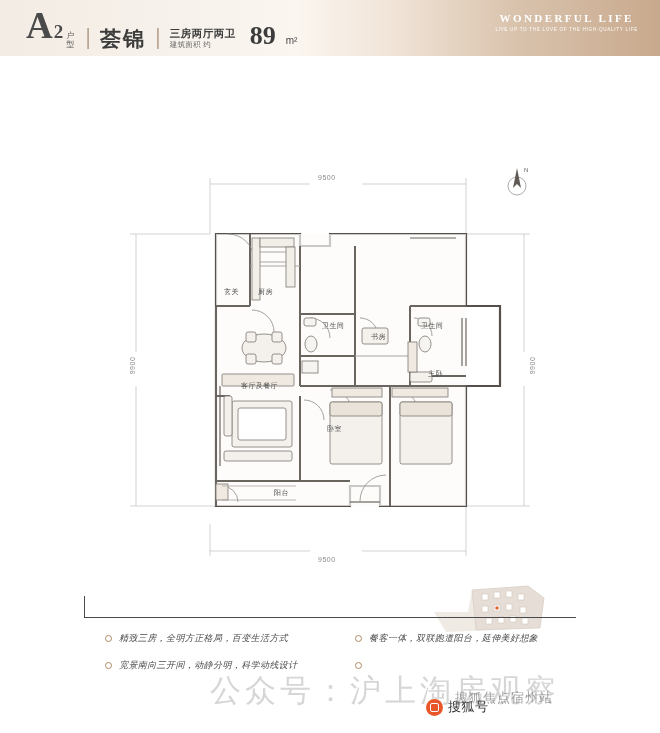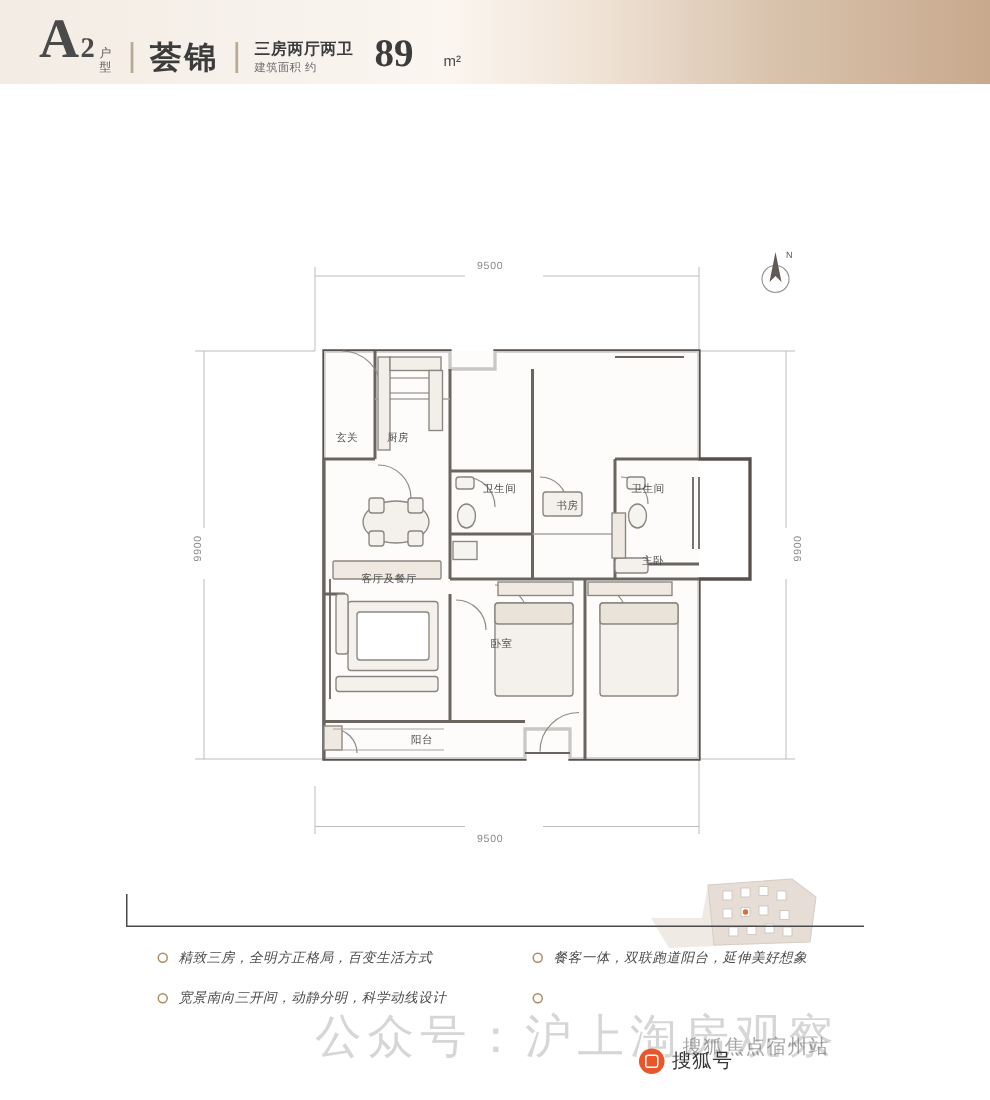--- a/index.html
+++ b/index.html
@@ -98,21 +98,21 @@
   .area-num {
     font-family: "Liberation Serif", serif;
     font-size: 26px;
     font-weight: bold;
     color: #3c3c3c;
     line-height: 1;
   }
   .area-unit {
     font-size: 10px;
     color: #4a4a4a;
-    margin-left: 20px;
+    margin-left: 10px;
   }
   .brand {
     position: absolute;
     right: 22px;
     top: 12px;
     text-align: center;
     color: #ffffff;
   }
   .brand-main {
     font-family: "Liberation Serif", serif;
@@ -297,20 +297,24 @@
     <span class="name">荟锦</span>
     <span class="sep">|</span>
     <div class="rooms-wrap">
       <div class="rooms">三房两厅两卫</div>
       <div class="area-label">建筑面积 约</div>
     </div>
     <div class="area-wrap">
       <span class="area-num">89</span>
       <span class="area-unit">m²</span>
     </div>
+  </div>
+  <div class="brand">
+    <div class="brand-main">WONDERFUL LIFE</div>
+    <div class="brand-sub">LIVE UP TO THE LOVE OF THE HIGH-QUALITY LIFE</div>
   </div>
 </div>
 
 <div class="plan-area">
 
   <svg width="660" height="545" style="position:absolute;left:0;top:0;">
 
     <g stroke="#b5b5b5" stroke-width="0.6" fill="none">
       <line x1="210" y1="122" x2="210" y2="178"></line>
       <line x1="466" y1="122" x2="466" y2="178"></line>

